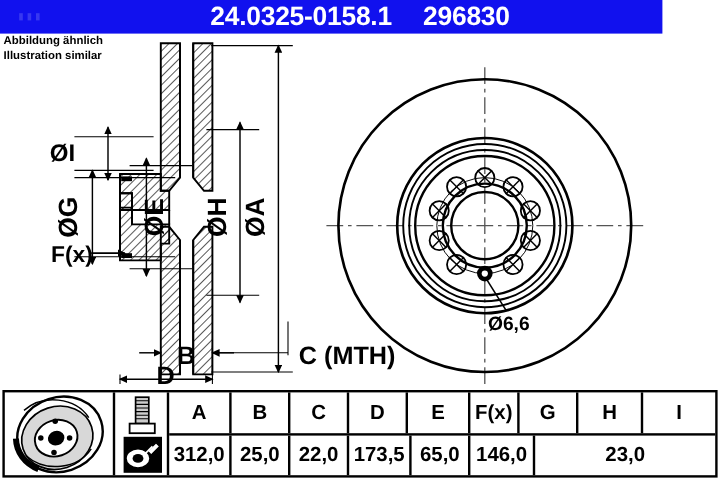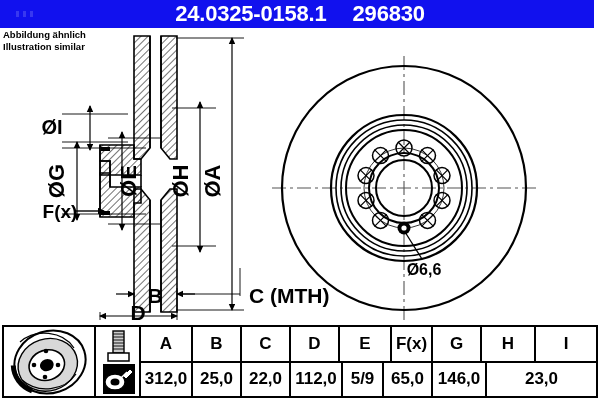--- a/index.html
+++ b/index.html
@@ -16,21 +16,21 @@
     width: 600px;
     height: 400px;
     background: #ffffff;
     overflow: hidden;
   }
 
   
   #header-banner {
     position: absolute;
     left: 0; top: 0;
-    width: 594px;
+    width: 552px;
     height: 28px;
     background: #1111ee;
     overflow: hidden;
   }
   #header-title-group {
     position: absolute;
     left: 0; top: 0;
     width: 600px;
     height: 28px;
     display: flex;
@@ -416,22 +416,21 @@
             <span class="sub">(x)</span>
         </div>
         <div class="table-cell col-G">G</div>
         <div class="table-cell col-H">H</div>
         <div class="table-cell col-I">I</div>
       </div>
       <div class="table-row value-row">
         <div class="table-cell col-A">312,0</div>
         <div class="table-cell col-B">25,0</div>
         <div class="table-cell col-C">22,0</div>
-        <div class="table-cell col-E">112,0</div>
-        <div class="table-cell col-F">5/9</div>
+        <div class="table-cell col-E">173,5</div>
         <div class="table-cell col-G">65,0</div>
         <div class="table-cell col-H">146,0</div>
         <div class="table-cell col-I">23,0</div>
       </div>
     </div>
   </div>
 
 </div>
 
 </body></html>

